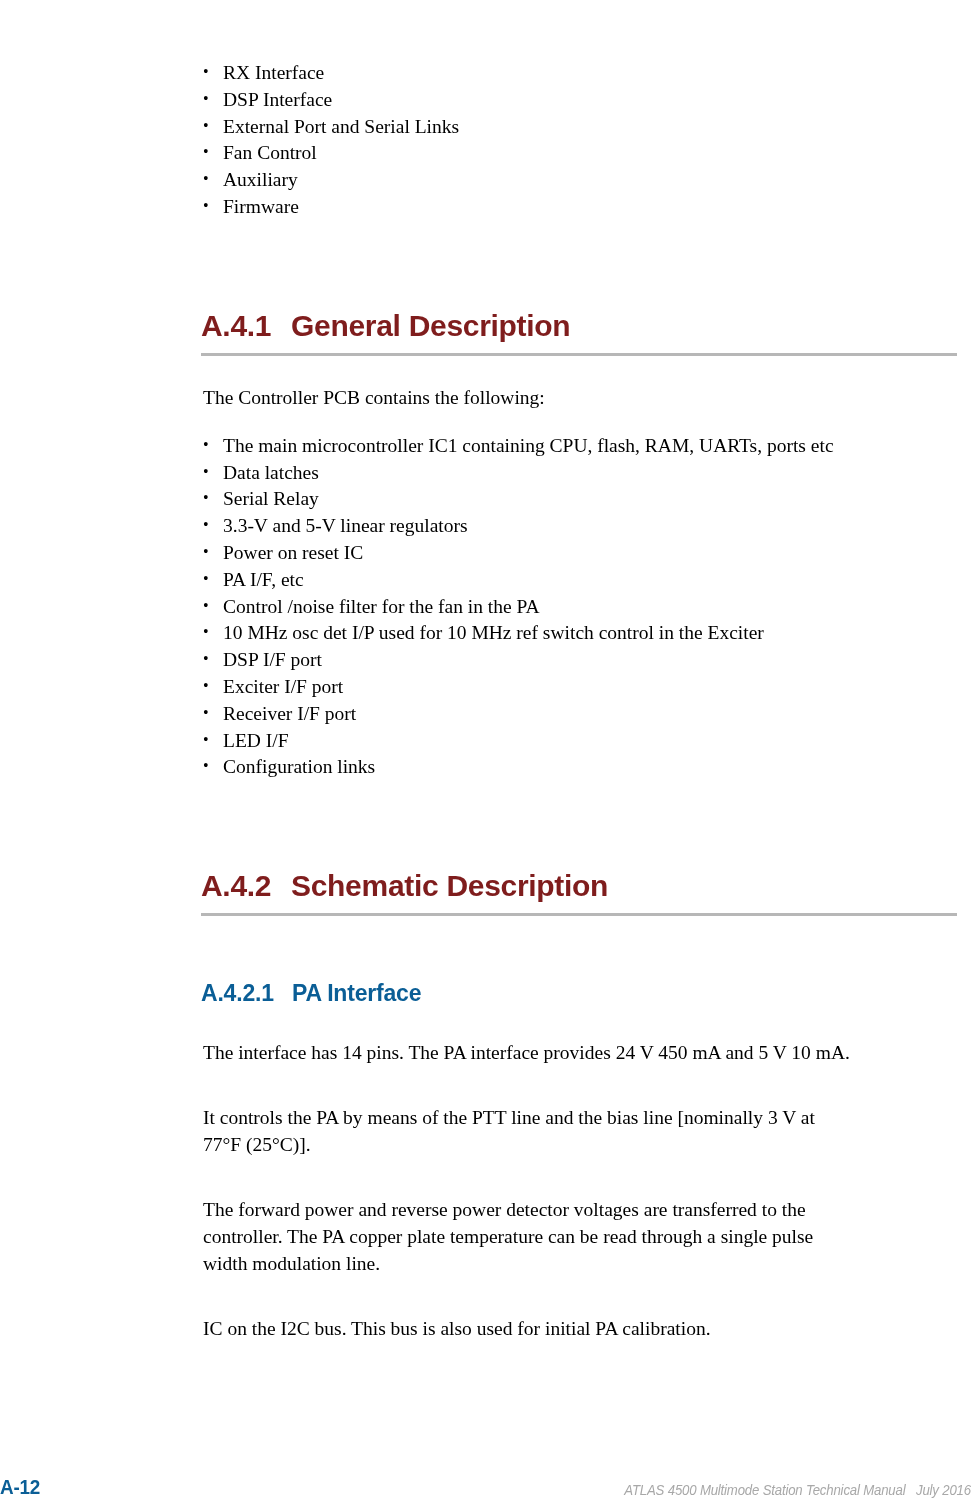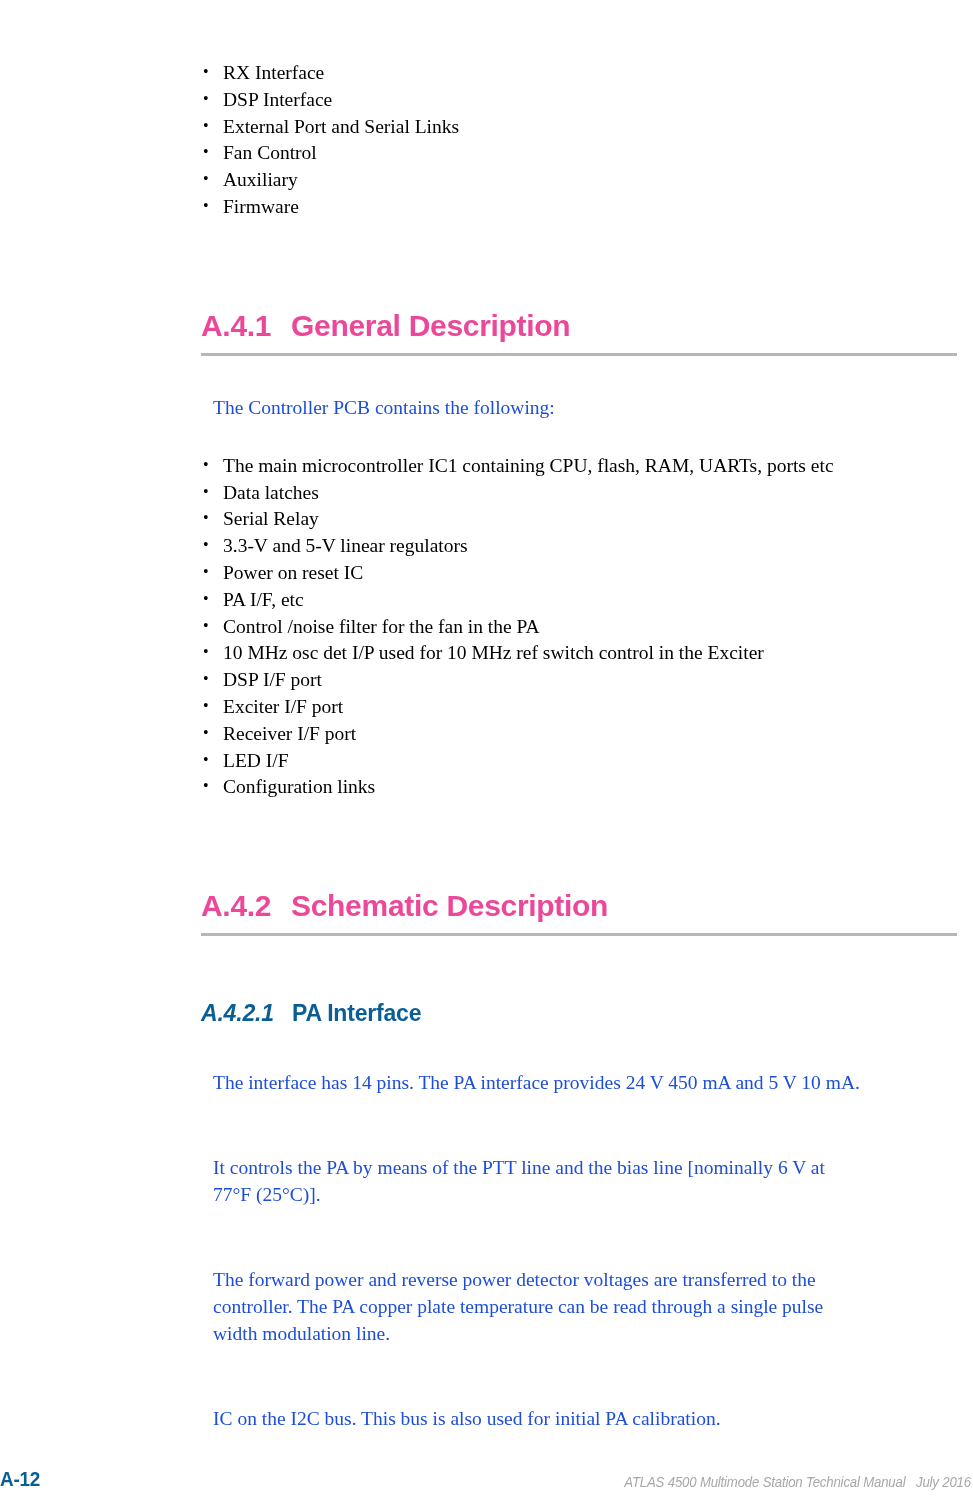--- a/index.html
+++ b/index.html
@@ -76,62 +76,62 @@
   .gap-top-list { margin-top: 0; }
 
   
   .h2 {
     display: flex;
     align-items: baseline;
     font-family: "Liberation Sans Narrow", "Liberation Sans", sans-serif;
     font-weight: bold;
     font-size: 30px;
     letter-spacing: -0.3px;
-    color: #ec4899;
+    color: #7f1d1d;
     white-space: nowrap;
   }
   .h2 .num { width: 90px; flex: 0 0 90px; }
   .h2-rule {
     height: 3px;
     background: #b7b7b7;
     width: 756px;
     margin-top: 10px;
   }
   .h3 {
     display: flex;
     align-items: baseline;
     font-family: "Liberation Sans Narrow", "Liberation Sans", sans-serif;
     font-weight: bold;
     font-size: 23px;
     letter-spacing: -0.2px;
     color: #0a5e96;
     white-space: nowrap;
   }
-  .h3 .num { width: 91px; flex: 0 0 91px; font-style: italic; }
+  .h3 .num { width: 91px; flex: 0 0 91px; }
 
   
   p.body {
-    margin: 12px;
+    margin: 2px;
     font-size: 19.5px;
     line-height: 27px;
-    color: #1d4ed8;
+    color: #000000;
   }
   p.body .ln { display: block; white-space: nowrap; }
   .sp-26  { height: 26px; }
   .sp-20  { height: 20px; }
   .sp-30  { height: 30px; }
   .sp-34  { height: 34px; }
   .sp-64  { height: 64px; }
   .sp-88  { height: 88px; }
 
   
   .footer {
     position: absolute;
     left: 0;
-    bottom: 8px;
+    bottom: 0;
     width: 973px;
     height: 26px;
   }
   .footer-page {
     position: absolute;
     left: 0px;
     bottom: 0px;
     font-family: "Liberation Sans Narrow", "Liberation Sans", sans-serif;
     font-weight: bold;
     font-size: 21px;
@@ -220,21 +220,21 @@
 
     <div class="sp-30"></div>
 
     <p class="body">
       <span class="ln">The interface has 14 pins. The PA interface provides 24 V 450 mA and 5 V 10 mA.</span>
     </p>
 
     <div class="sp-34"></div>
 
     <p class="body">
-      <span class="ln">It controls the PA by means of the PTT line and the bias line [nominally 6 V at</span>
+      <span class="ln">It controls the PA by means of the PTT line and the bias line [nominally 3 V at</span>
       <span class="ln">77°F (25°C)].</span>
     </p>
 
     <div class="sp-34"></div>
 
     <p class="body">
       <span class="ln">The forward power and reverse power detector voltages are transferred to the</span>
       <span class="ln">controller. The PA copper plate temperature can be read through a single pulse</span>
       <span class="ln">width modulation line.</span>
     </p>

